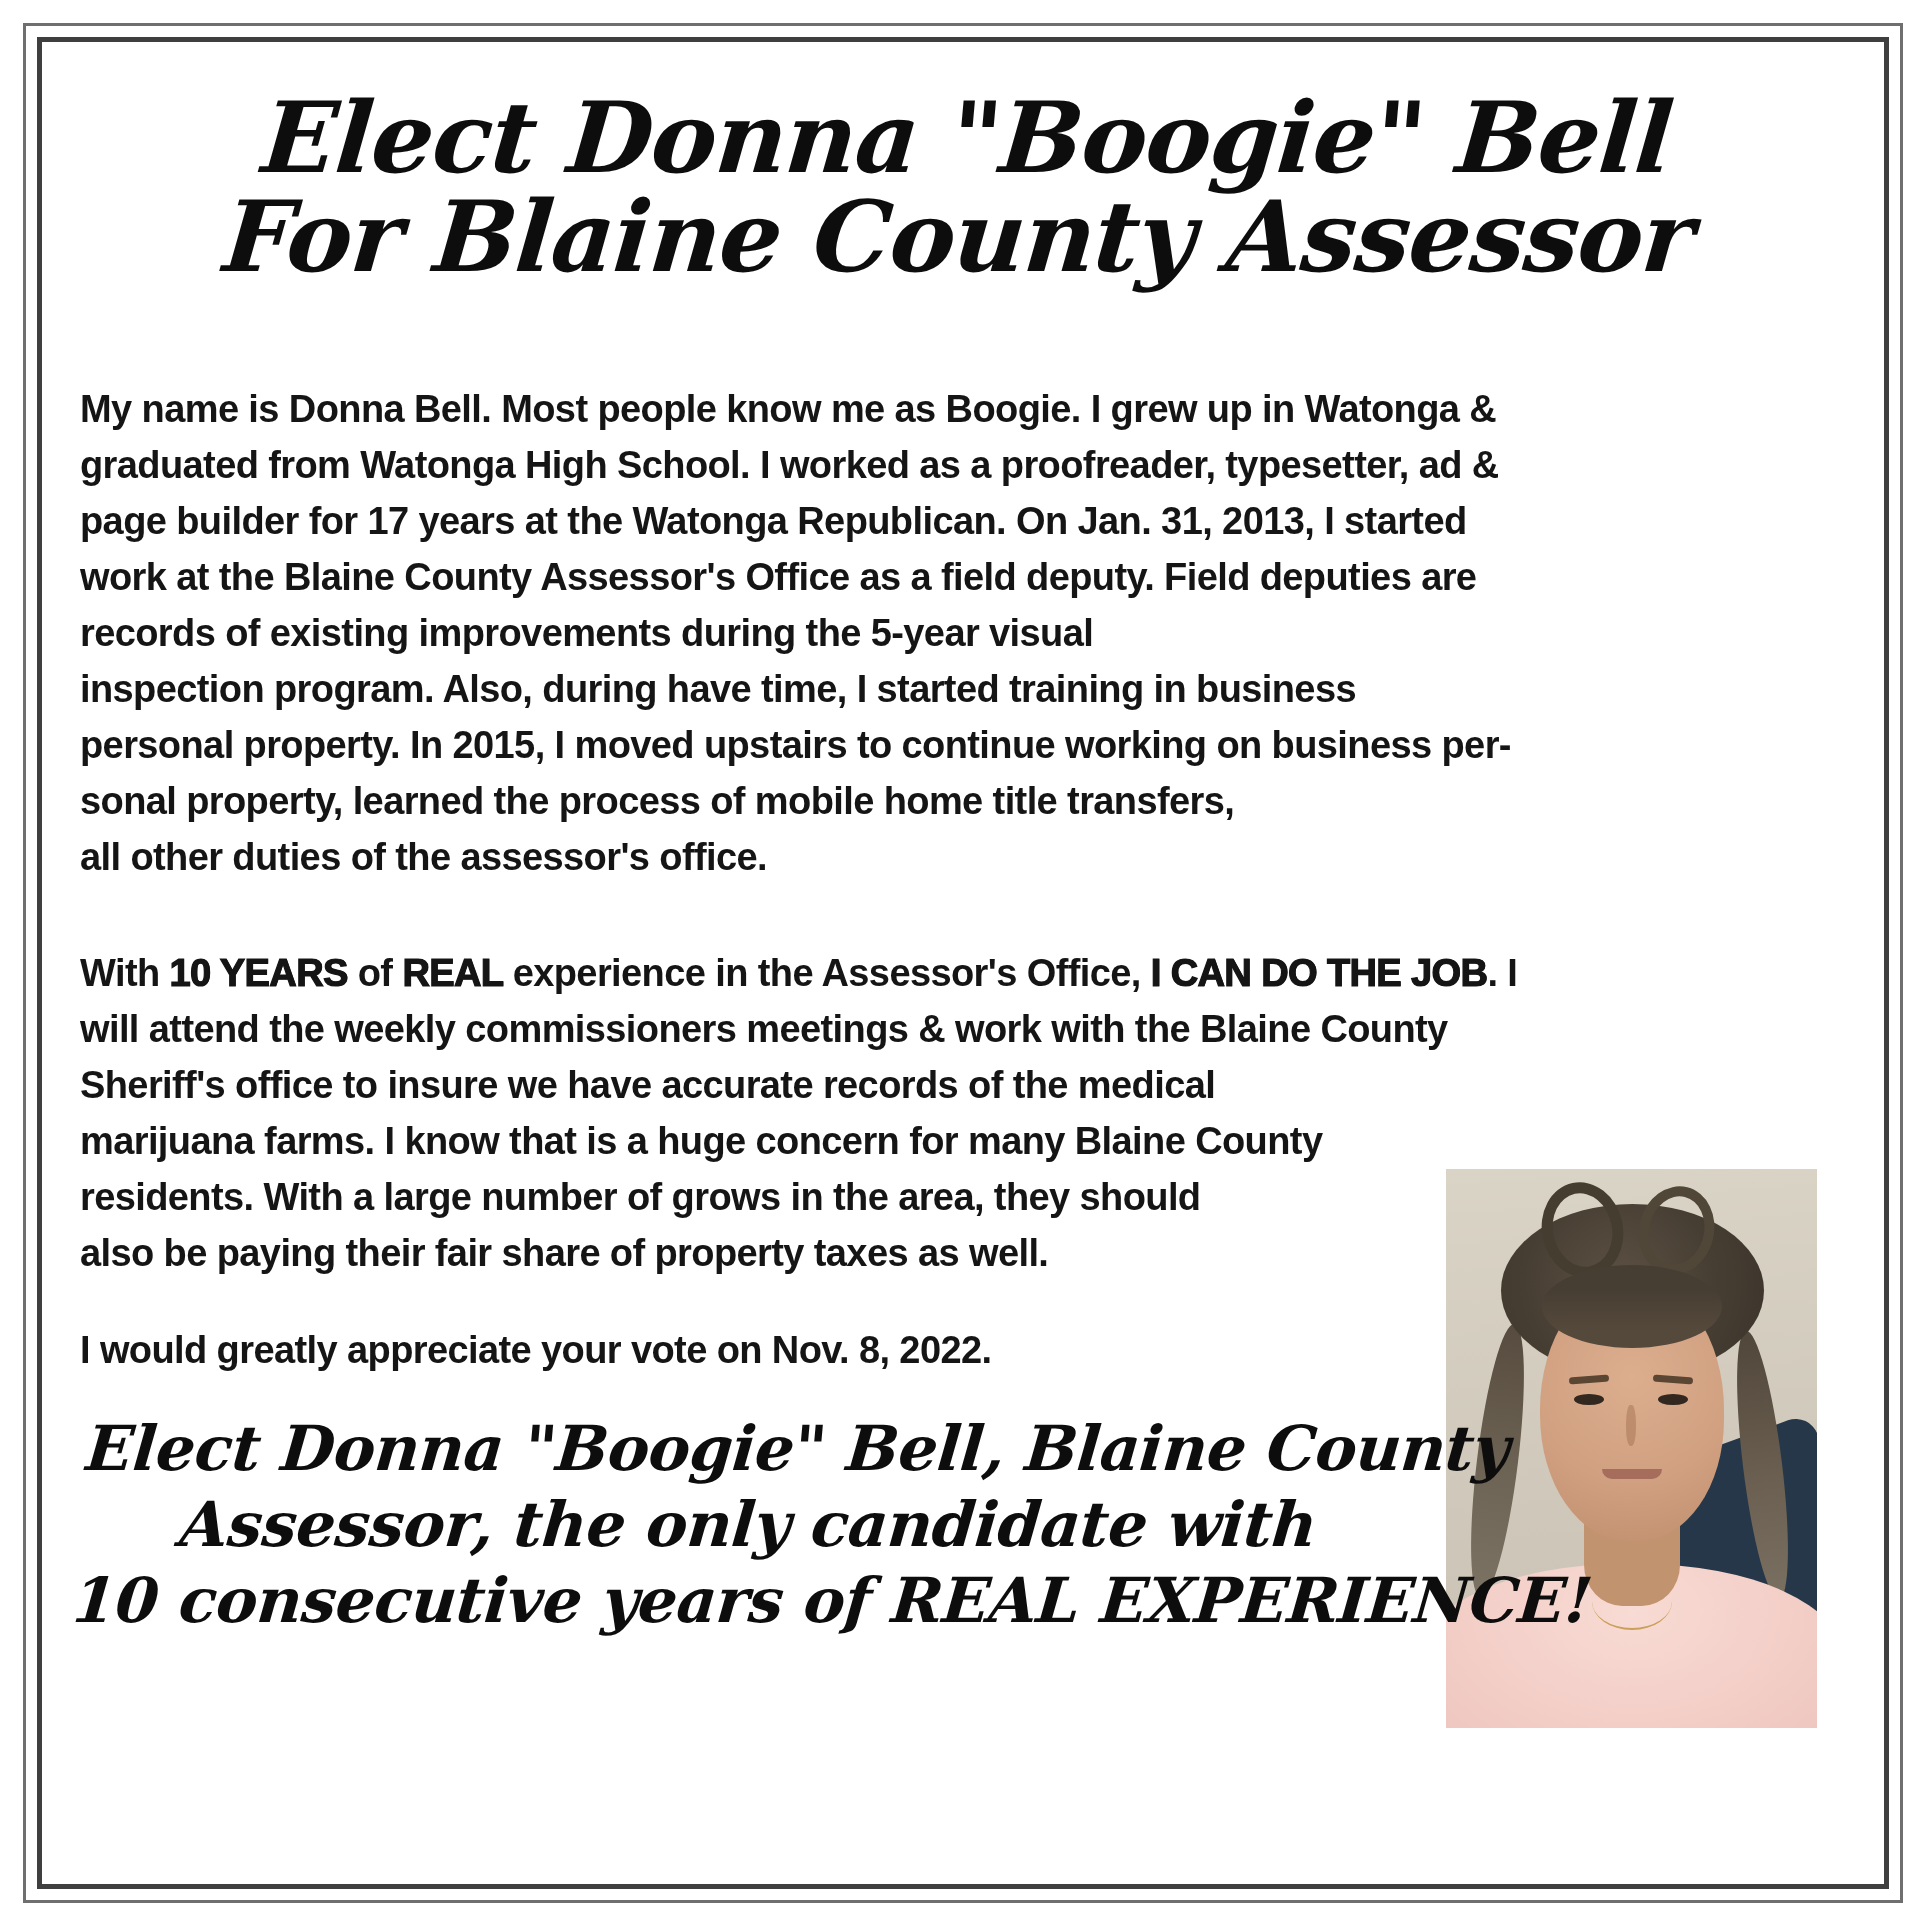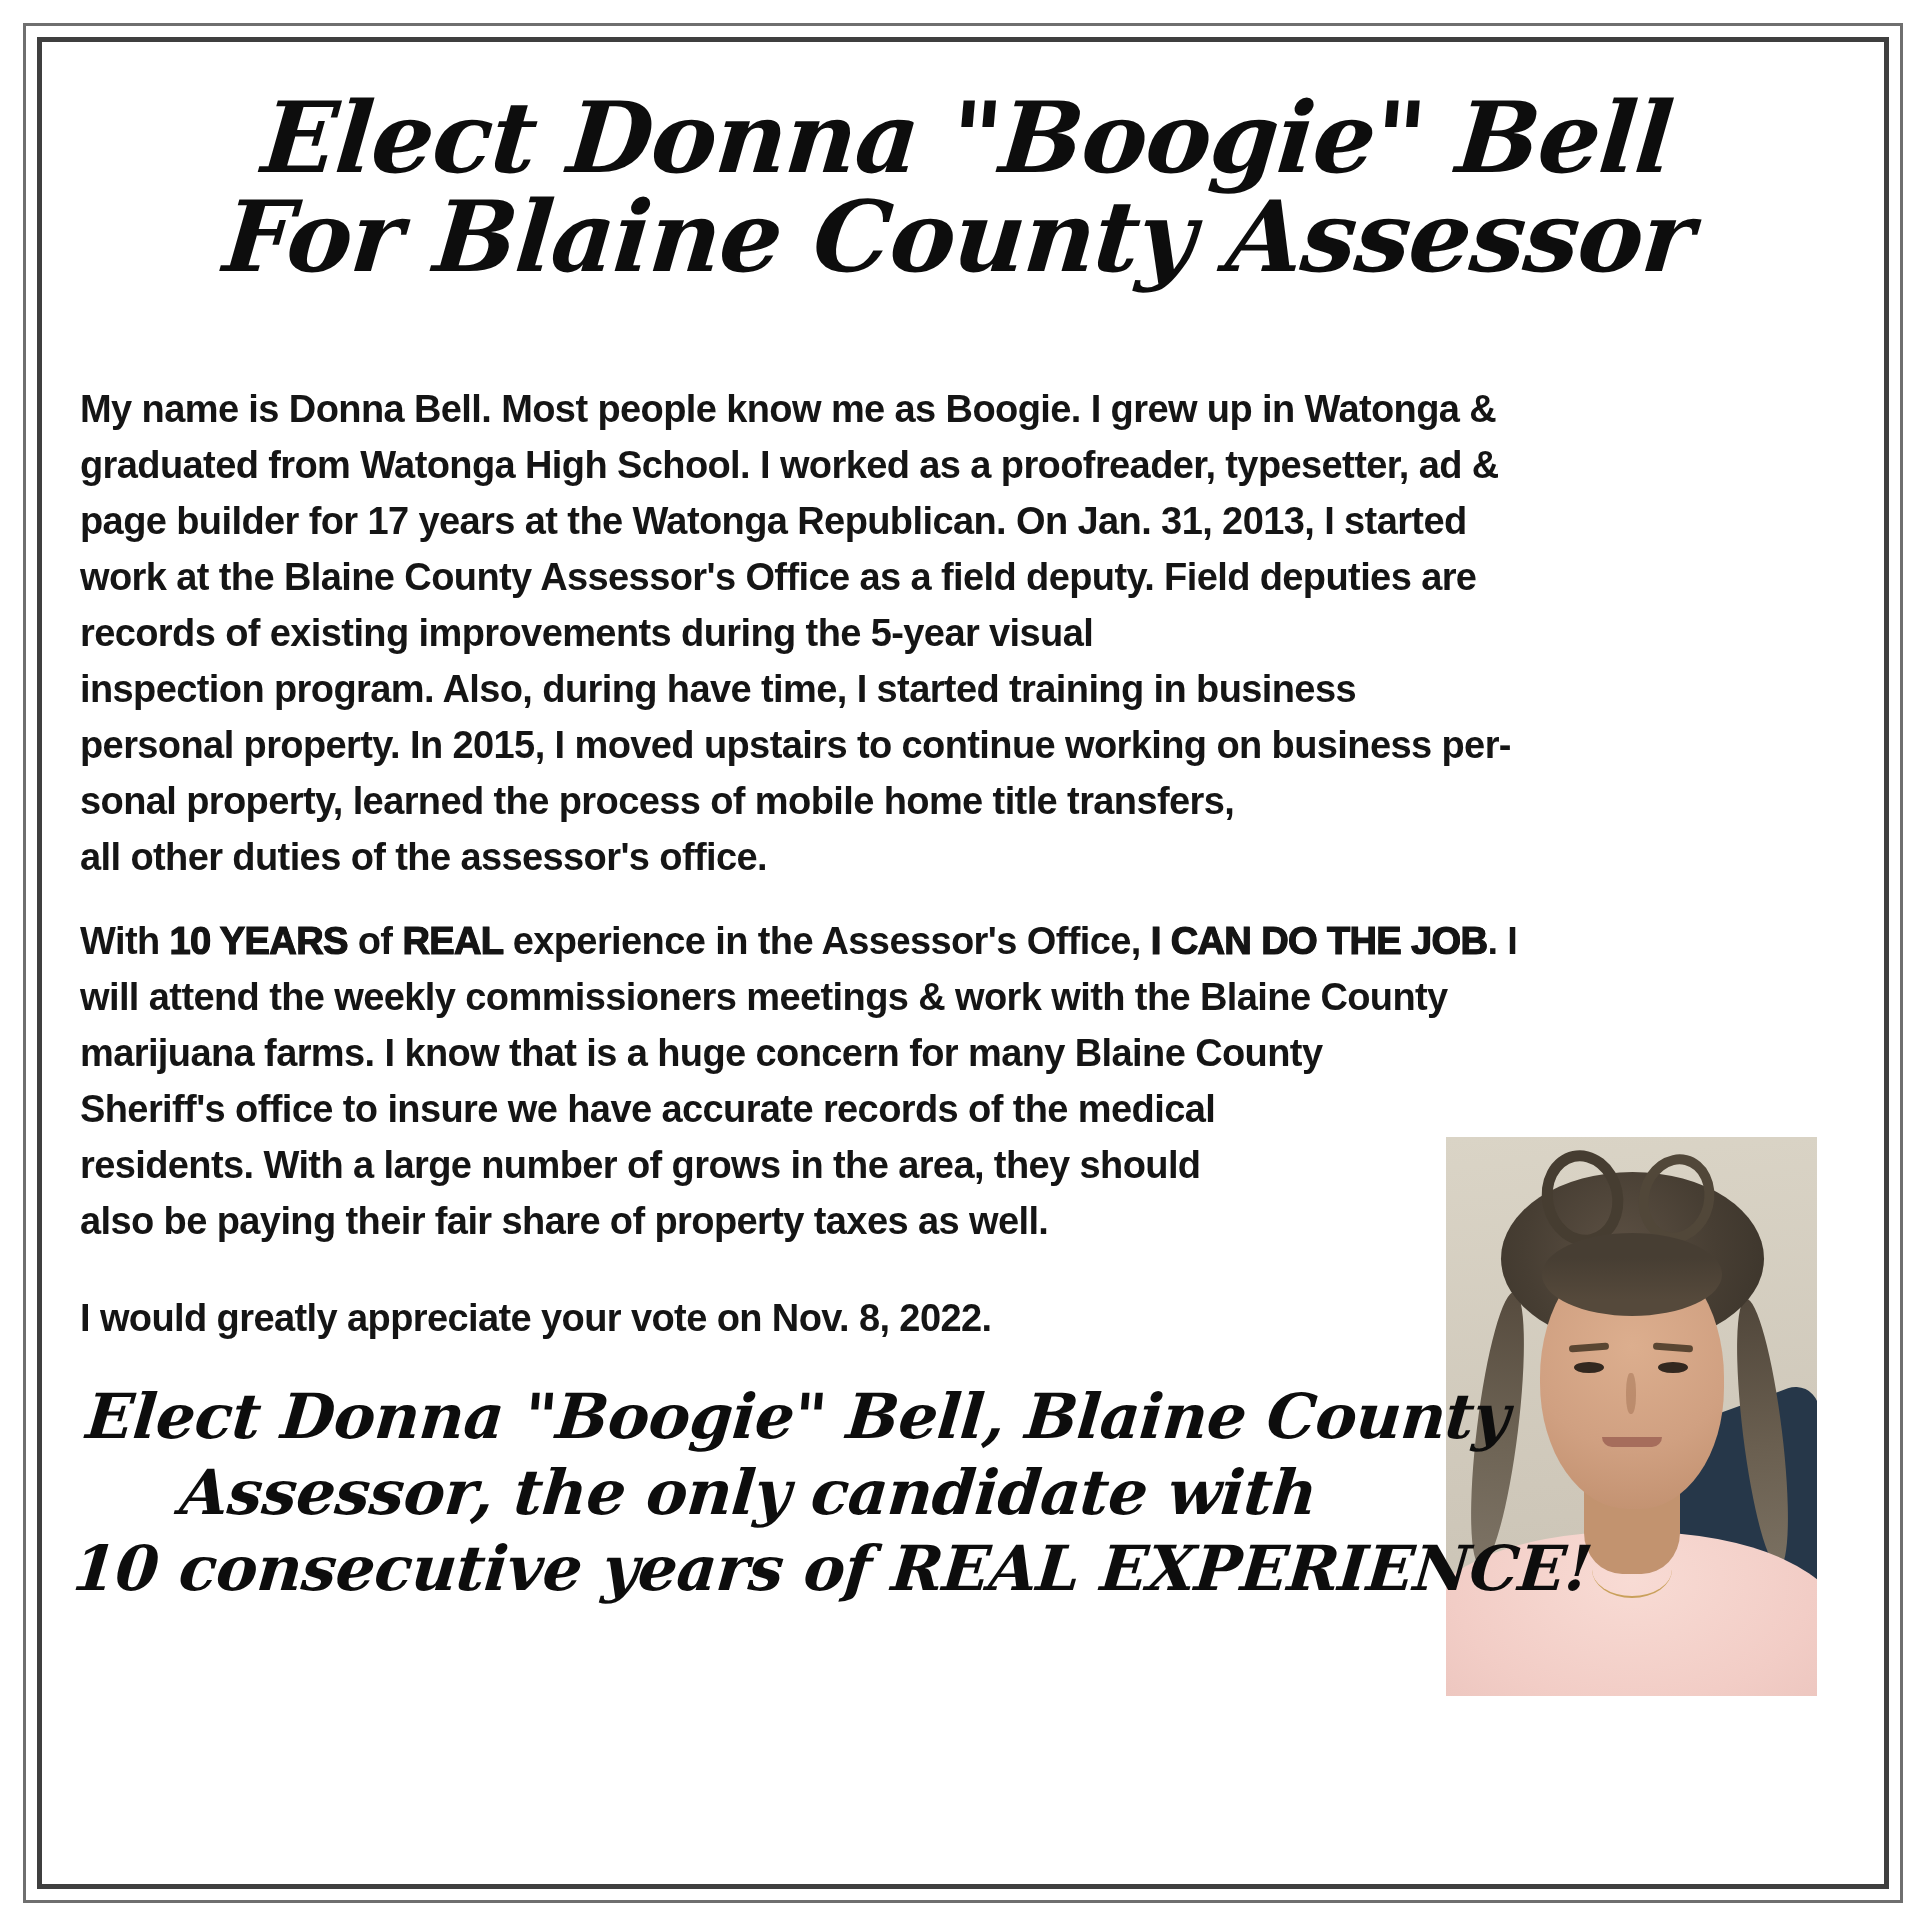--- a/index.html
+++ b/index.html
@@ -12,21 +12,21 @@
   .content{position:absolute;left:80px;right:80px;top:83px;bottom:61px;}
 
   .title{margin:5.1px 0 0;text-align:center;font-family:"DejaVu Serif",serif;
     font-style:italic;font-weight:bold;font-size:98px;line-height:99px;
     color:#0d0d0d;transform:skewX(-5deg);white-space:nowrap;}
   .title-line{letter-spacing:-1.3px;}
 
   .bl{text-align:left;font-size:38px;line-height:56px;font-weight:bold;
     letter-spacing:-0.6px;white-space:nowrap;}
   .p1{margin-top:95px;}
-  .p2{margin-top:28px;}
+  .p2{margin-top:60px;}
   .emph{font-weight:bold;-webkit-text-stroke:1.2px currentColor;text-shadow:0.4px 0 currentColor;}
   .vote{margin-top:41px;}
 
   .closing{margin-top:33px;text-align:center;font-family:"DejaVu Serif",serif;
     font-style:italic;font-weight:bold;font-size:62px;line-height:76px;
     color:#0d0d0d;transform:skewX(-5deg);white-space:nowrap;}
   .closing .cl{letter-spacing:-0.6px;}
 
   
   .photo-float{float:right;width:371px;height:559px;margin:0 29px 0 29px;
@@ -90,22 +90,22 @@
       <div class="bl">personal property. In 2015, I moved upstairs to continue working on business per-</div>
       <div class="bl">sonal property, learned the process of mobile home title transfers,</div>
       <div class="bl">all other duties of the assessor's office.</div>
     </div>
 
     <div class="p2">
       <div class="bl">
         <span>With </span><span class="emph">10 YEARS</span><span> of </span><span class="emph">REAL</span><span> experience in the Assessor's Office, </span><span class="emph">I CAN DO THE JOB</span><span>. I</span>
       </div>
       <div class="bl">will attend the weekly commissioners meetings &amp; work with the Blaine County</div>
+      <div class="bl">Sheriff's office to insure we have accurate records of the medical</div>
       <div class="bl">marijuana farms. I know that is a huge concern for many Blaine County</div>
-      <div class="bl">Sheriff's office to insure we have accurate records of the medical</div>
 
       <div class="photo-float">
         <div class="ph ph-couch"></div>
         <div class="ph ph-curl-l"></div>
         <div class="ph ph-curl-r"></div>
         <div class="ph ph-shirt"></div>
         <div class="ph ph-neck"></div>
         <div class="ph ph-hair-top"></div>
         <div class="ph ph-bun1"></div>
         <div class="ph ph-bun2"></div>

